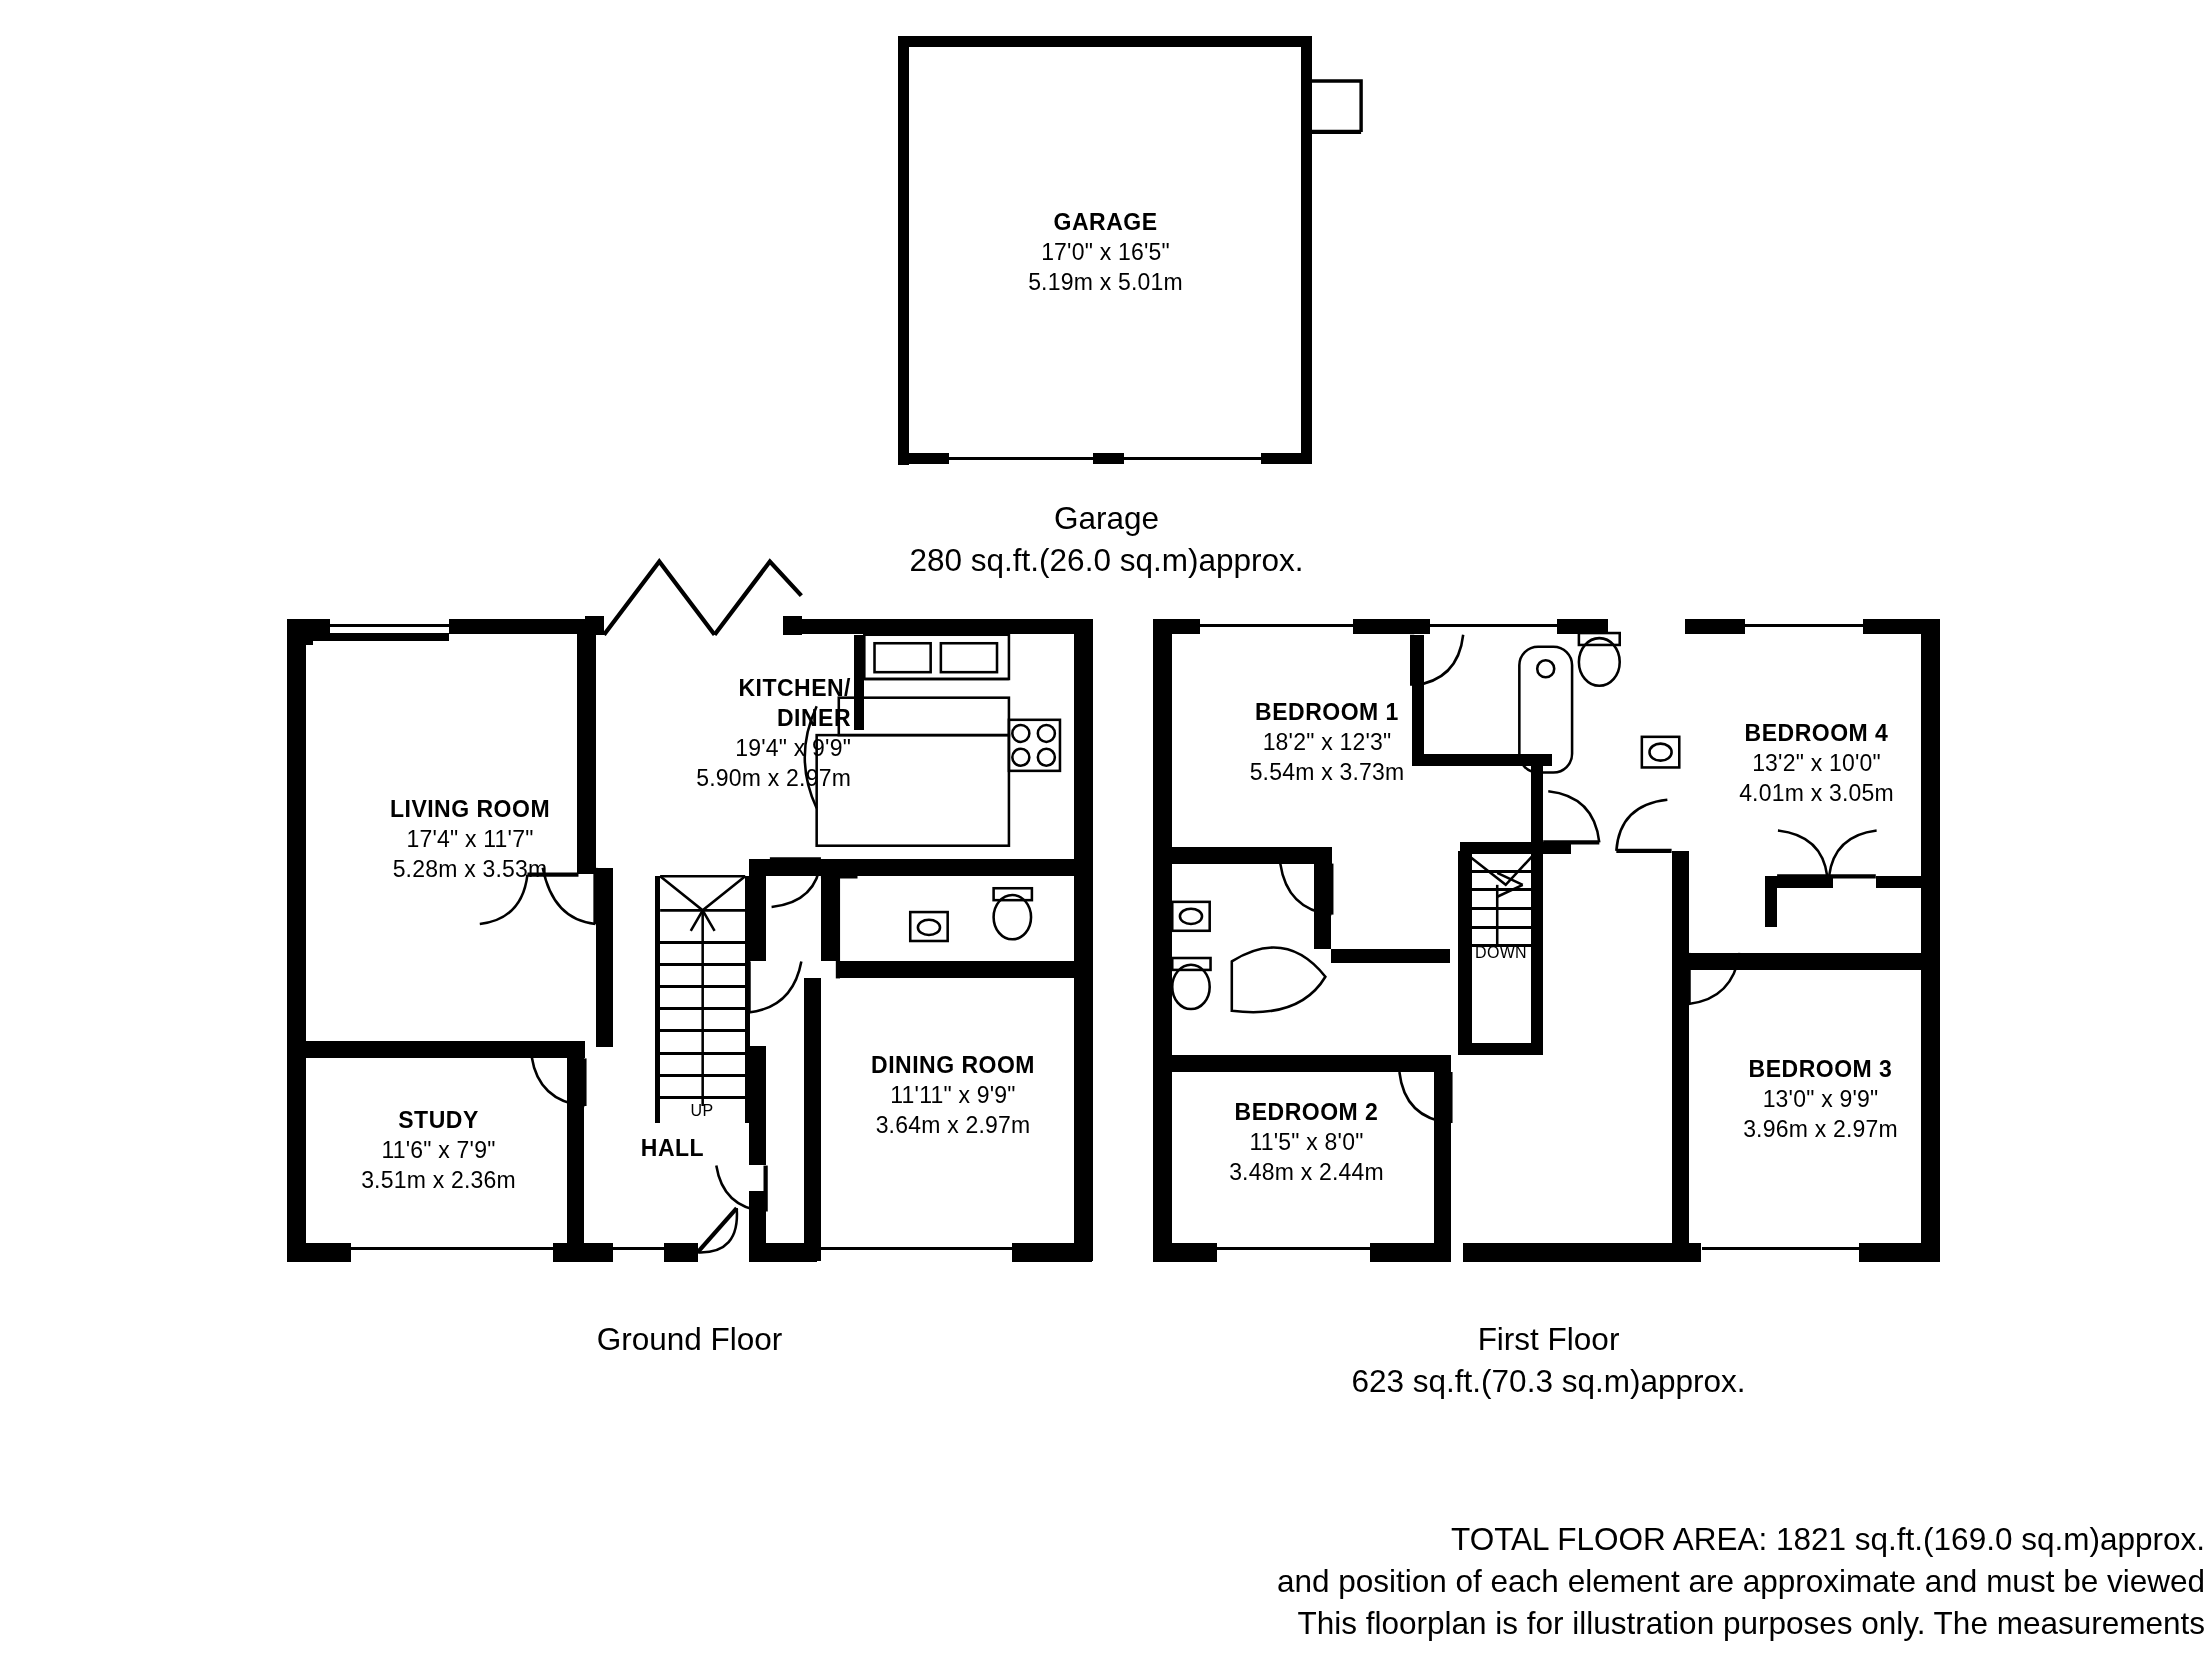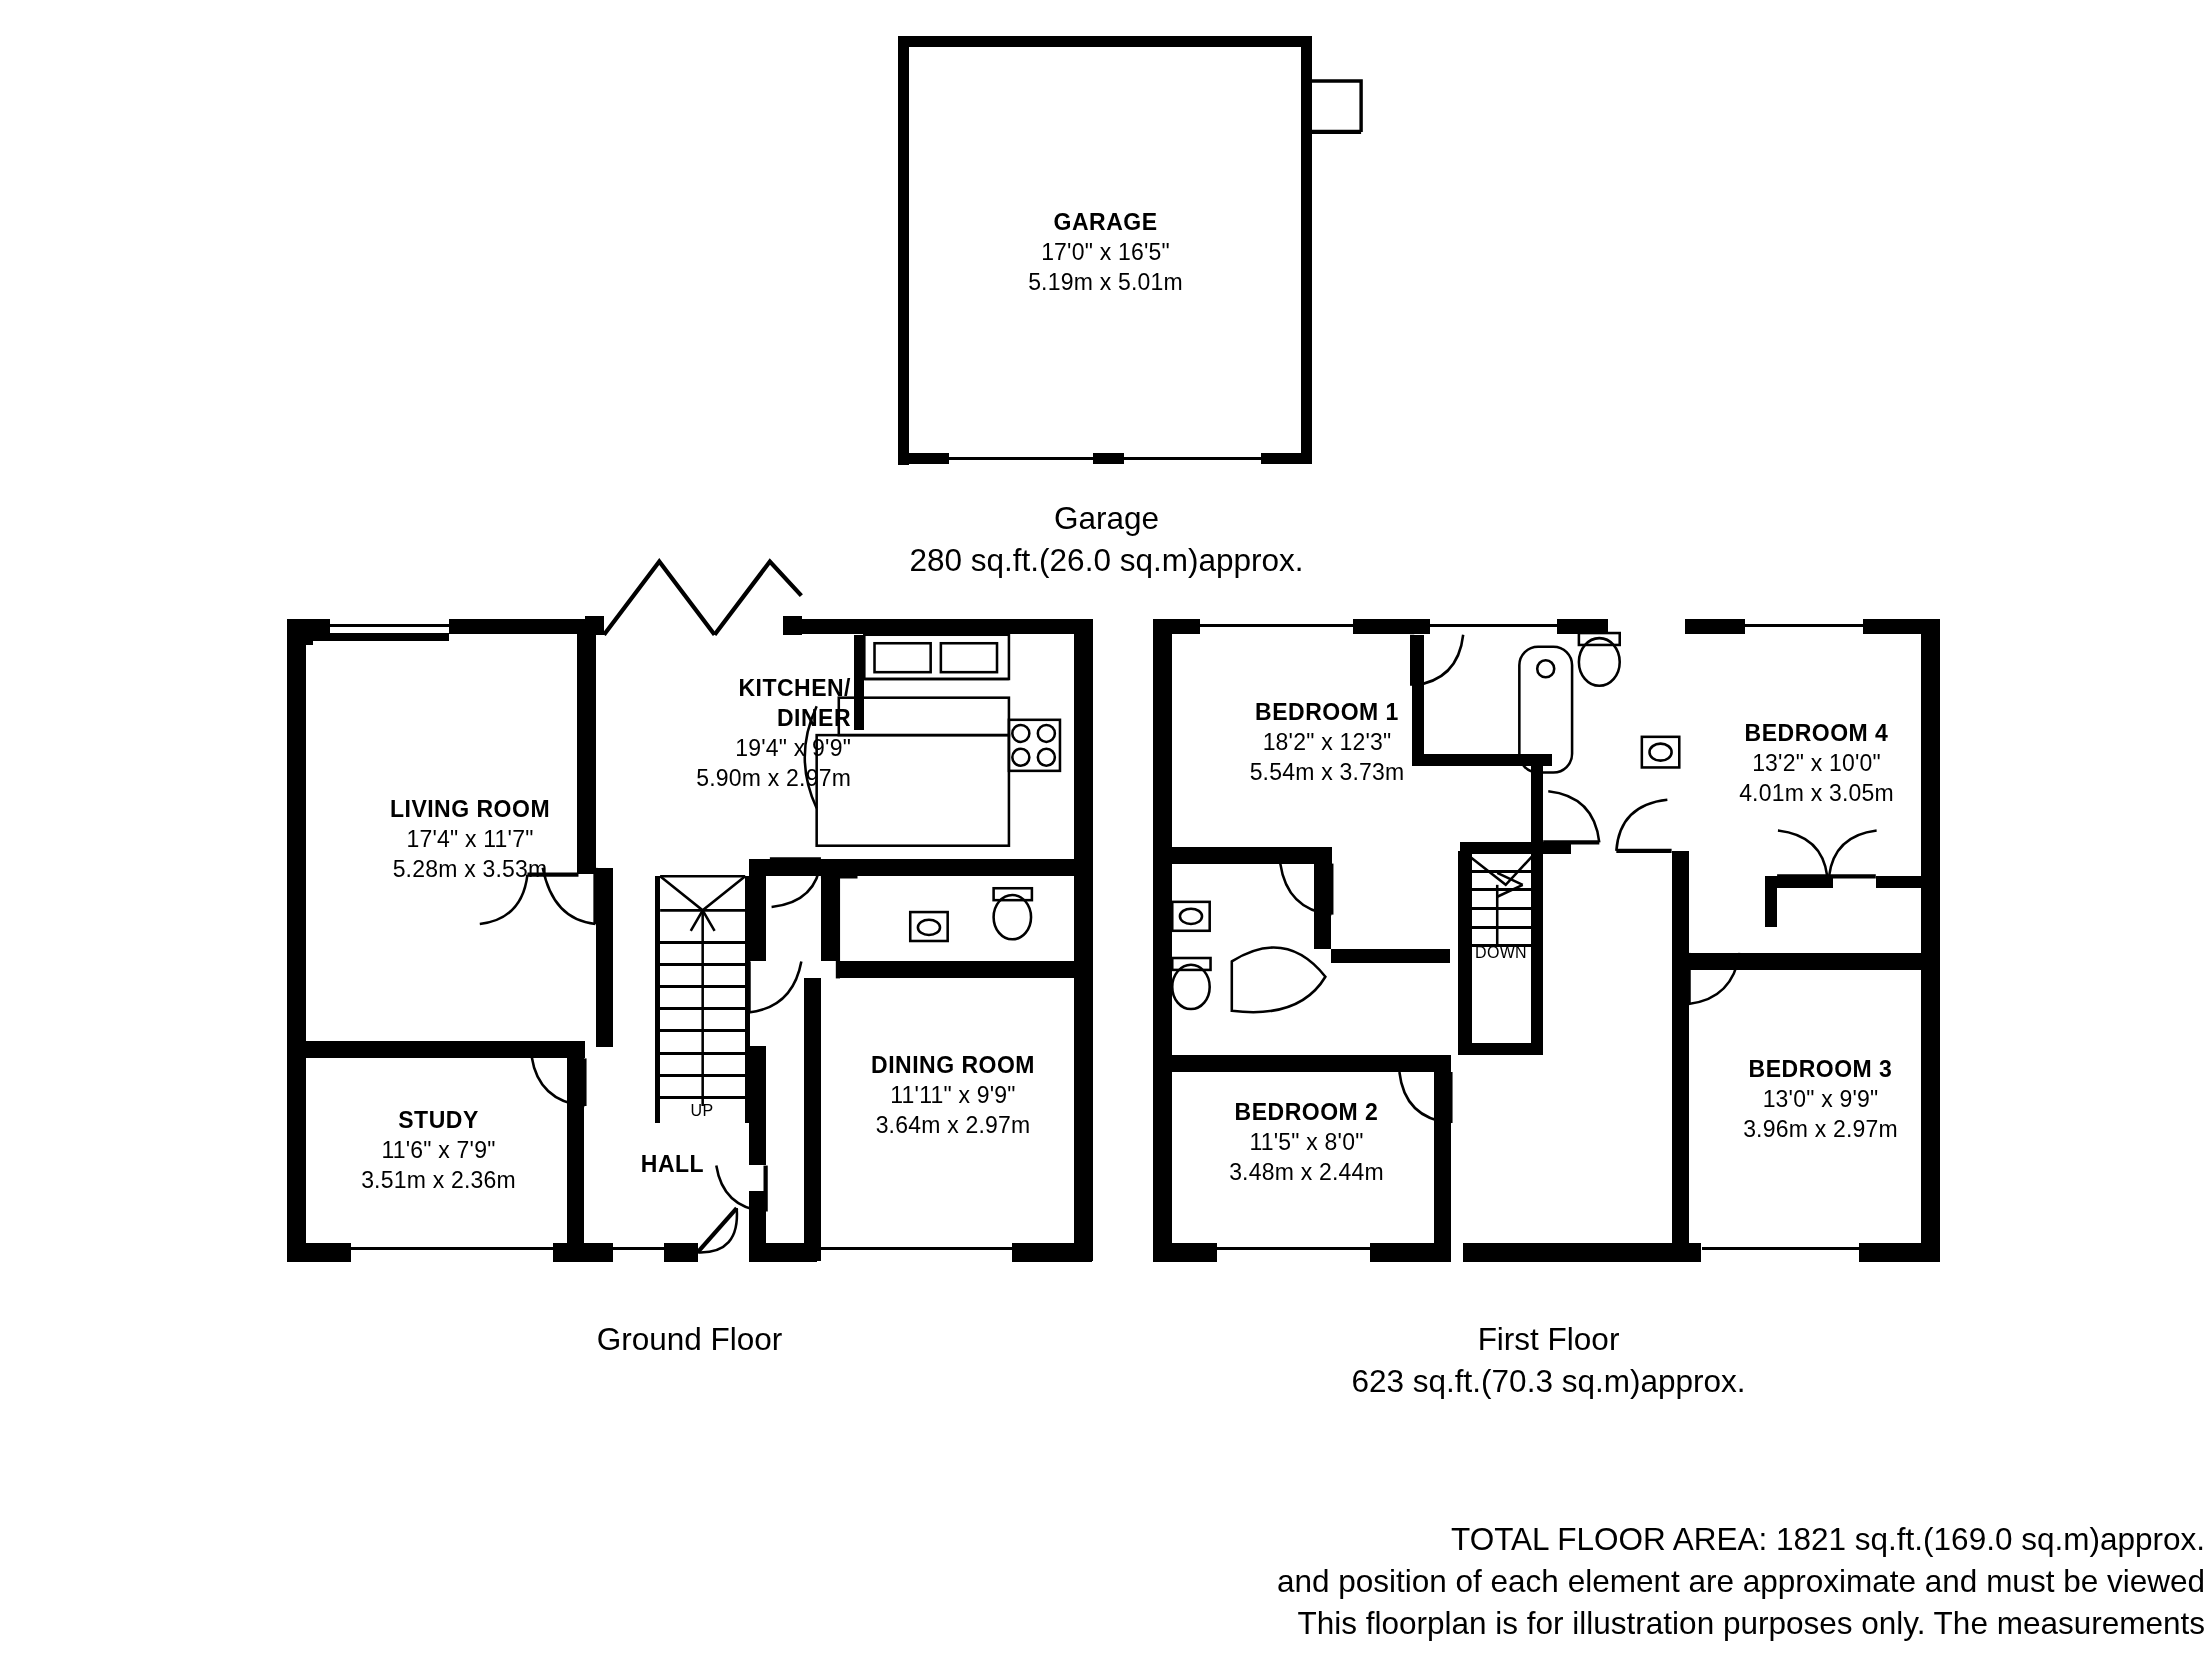--- a/index.html
+++ b/index.html
@@ -168,21 +168,21 @@
       <div class="dim">11'6" x 7'9"</div>
       <div class="dim">3.51m x 2.36m</div>
     </div>
 
     <div class="room-label" style="left:821px; top:1051px; width:264px;">
       <div>DINING ROOM</div>
       <div class="dim">11'11" x 9'9"</div>
       <div class="dim">3.64m x 2.97m</div>
     </div>
 
-    <div class="plain-label" style="left:596px; top:1135px; width:153px;margin-top:16px;">
+    <div class="plain-label" style="left:596px; top:1135px; width:153px;">
       <span>HALL</span>
     </div>
 
     <div class="tiny-label" style="left:672px; top:1102px; width:60px;">
       <span>UP</span>
     </div>
 
     <div class="floor-caption" style="left:247px; top:1319px; width:885px;">
       <div>Ground Floor</div>
     </div>

